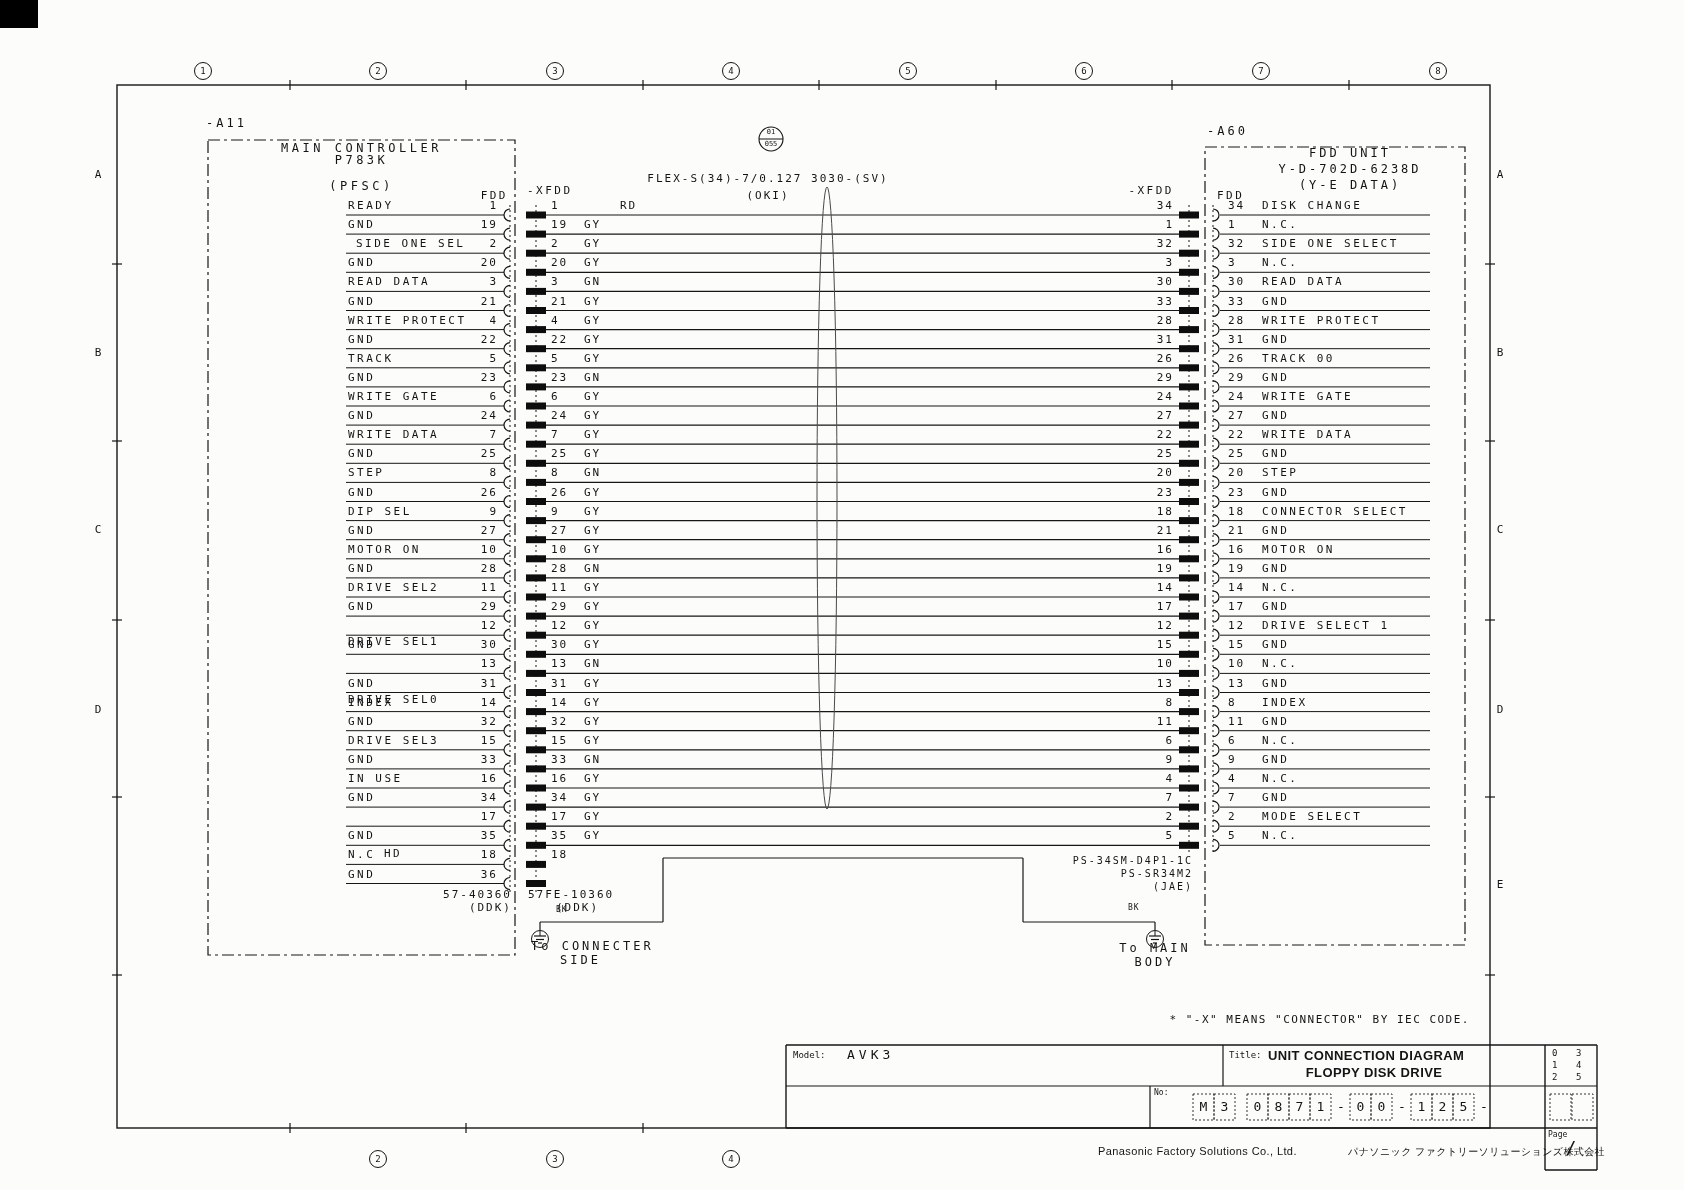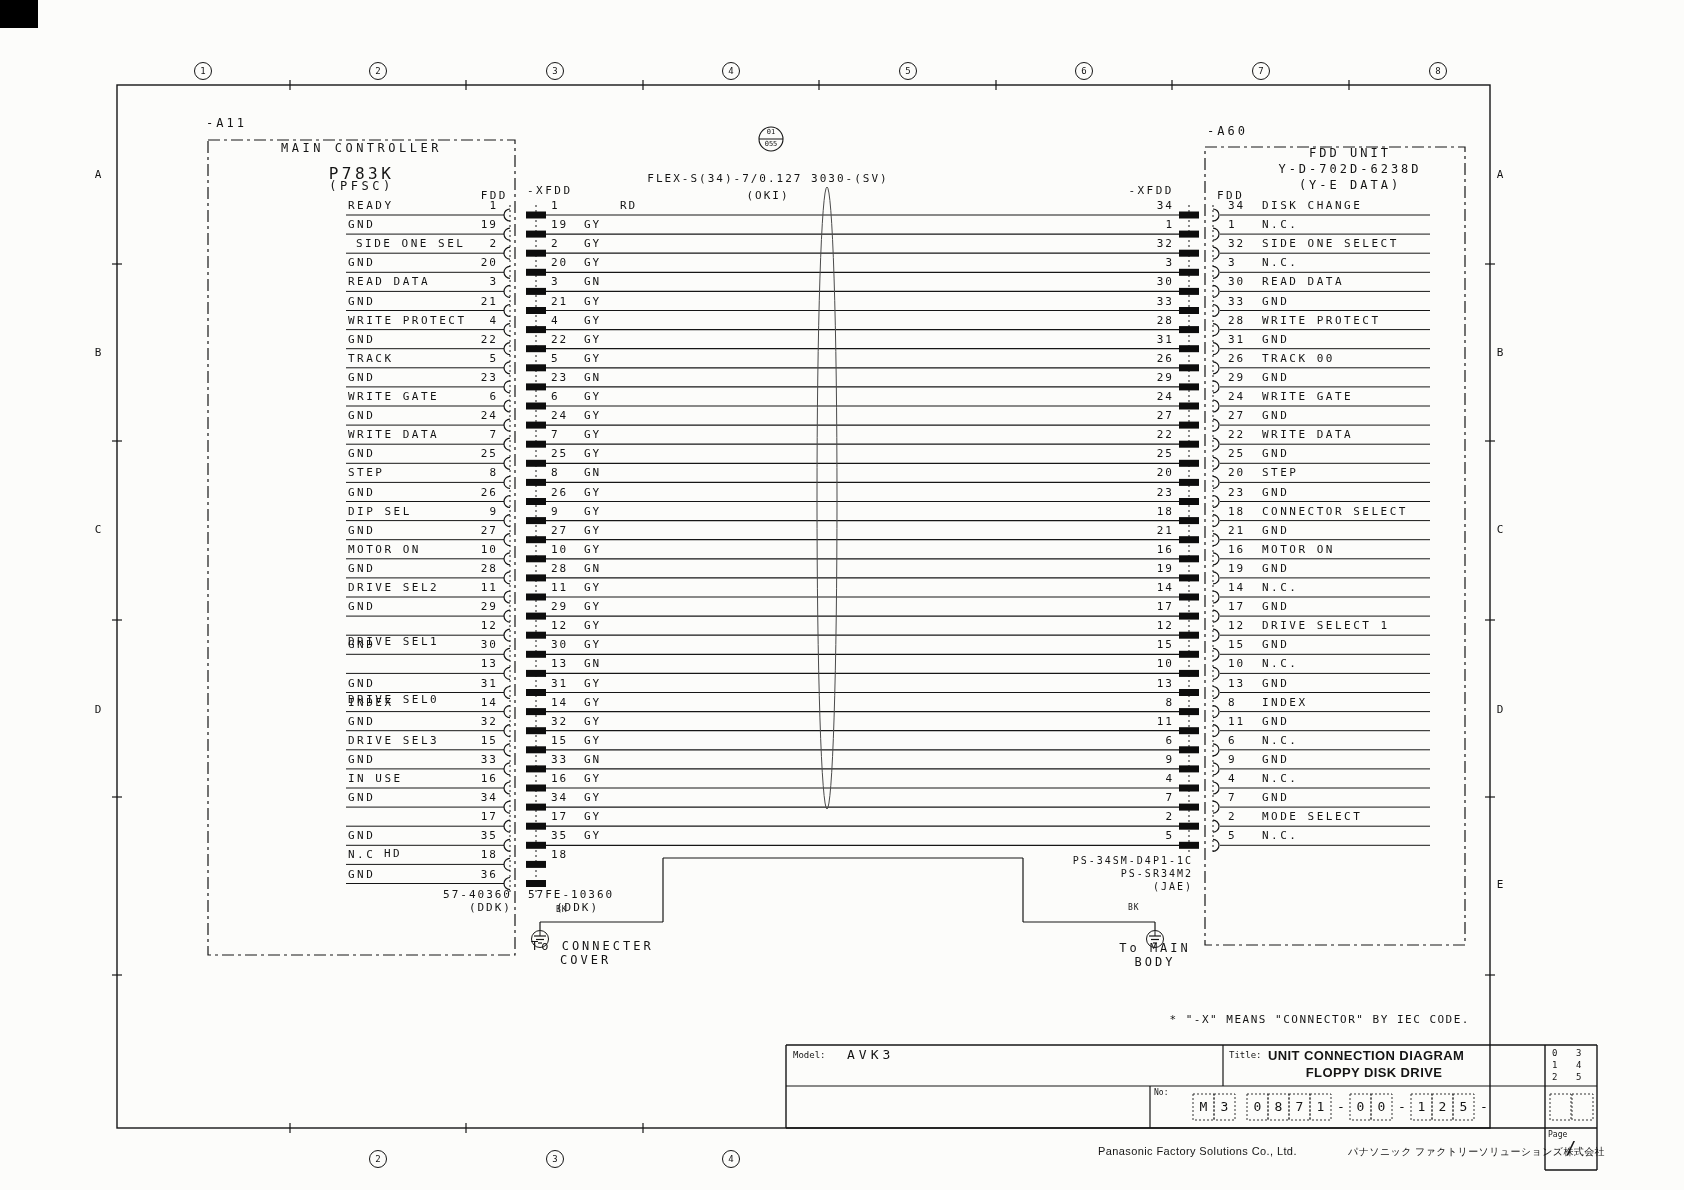--- a/index.html
+++ b/index.html
@@ -339,21 +339,21 @@
       <rect x="1411" y="1094" width="21" height="26" fill="none" stroke="#333" stroke-width="1" stroke-dasharray="2 2"></rect>
       <rect x="1432" y="1094" width="21" height="26" fill="none" stroke="#333" stroke-width="1" stroke-dasharray="2 2"></rect>
       <rect x="1453" y="1094" width="21" height="26" fill="none" stroke="#333" stroke-width="1" stroke-dasharray="2 2"></rect>
       <rect x="1550" y="1094" width="21" height="26" fill="none" stroke="#333" stroke-width="1" stroke-dasharray="2 2"></rect>
       <rect x="1572" y="1094" width="21" height="26" fill="none" stroke="#333" stroke-width="1" stroke-dasharray="2 2"></rect>
     </svg>
   <div class="corner"></div>
 
   <div class="t" style="left:206px;top:117px;font-size:12px;letter-spacing:3px">-A11</div>
   <div class="t" style="left:208px;top:142px;width:307px;text-align:center;font-size:12px;letter-spacing:3.5px">MAIN CONTROLLER</div>
-  <div class="t" style="left:208px;top:166px;width:307px;text-align:center;font-size:16px;letter-spacing:3.5px">P783K</div>
+  <div class="t" style="left:208px;top:154px;width:307px;text-align:center;font-size:12px;letter-spacing:3.5px">P783K</div>
   <div class="t" style="left:208px;top:180px;width:307px;text-align:center;font-size:12px;letter-spacing:3.5px">(PFSC)</div>
   <div class="t" style="left:420px;top:190px;width:88px;text-align:right">FDD</div>
   <div class="t" style="left:527px;top:185px">-XFDD</div>
 
   <div class="t" style="left:593px;top:173px;width:350px;text-align:center;letter-spacing:2px">FLEX-S(34)-7/0.127 3030-(SV)</div>
   <div class="t" style="left:593px;top:190px;width:350px;text-align:center;letter-spacing:2px">(OKI)</div>
   <div class="t" style="left:759px;top:129px;width:24px;text-align:center;font-size:7px;letter-spacing:0">01</div>
   <div class="t" style="left:759px;top:141px;width:24px;text-align:center;font-size:7px;letter-spacing:0">055</div>
 
   <div class="t" style="left:1114px;top:185px;width:60px;text-align:right">-XFDD</div>
@@ -367,21 +367,21 @@
   <div class="t" style="left:408px;top:902px;width:104px;text-align:right;letter-spacing:2px">(DDK)</div>
   <div class="t" style="left:528px;top:889px;letter-spacing:2px">57FE-10360</div>
   <div class="t" style="left:556px;top:902px;letter-spacing:2px">(DDK)</div>
   <div class="t" style="left:1000px;top:856px;width:193px;text-align:right;font-size:10px;letter-spacing:2px">PS-34SM-D4P1-1C</div>
   <div class="t" style="left:1000px;top:869px;width:193px;text-align:right;font-size:10px;letter-spacing:2px">PS-SR34M2</div>
   <div class="t" style="left:1000px;top:882px;width:193px;text-align:right;font-size:10px;letter-spacing:2px">(JAE)</div>
 
   <div class="t" style="left:556px;top:906px;font-size:8px;letter-spacing:1px">BK</div>
   <div class="t" style="left:1128px;top:904px;font-size:8px;letter-spacing:1px">BK</div>
   <div class="t" style="left:531px;top:940px;font-size:12px;letter-spacing:3px">To CONNECTER</div>
-  <div class="t" style="left:560px;top:954px;font-size:12px;letter-spacing:3px">COVER</div>
+  <div class="t" style="left:560px;top:954px;font-size:12px;letter-spacing:3px">SIDE</div>
   <div class="t" style="left:1098px;top:942px;width:114px;text-align:center;font-size:12px;letter-spacing:3px">To MAIN</div>
   <div class="t" style="left:1098px;top:956px;width:114px;text-align:center;font-size:12px;letter-spacing:3px">BODY</div>
 
   <div class="t" style="left:1030px;top:1014px;width:440px;text-align:right;letter-spacing:1.5px">* "-X" MEANS "CONNECTOR" BY IEC CODE.</div>
 
   <div class="t" style="left:793px;top:1051px;font-size:9px;letter-spacing:0">Model:</div>
   <div class="t" style="left:847px;top:1048px;font-size:13px;letter-spacing:4px">AVK3</div>
   <div class="t" style="left:1229px;top:1051px;font-size:9px;letter-spacing:0">Title:</div>
   <div class="t sans bold" style="left:1268px;top:1049px;font-size:13px">UNIT CONNECTION DIAGRAM</div>
   <div class="t sans bold" style="left:1268px;top:1066px;width:212px;text-align:center;font-size:13px">FLOPPY DISK DRIVE</div>

